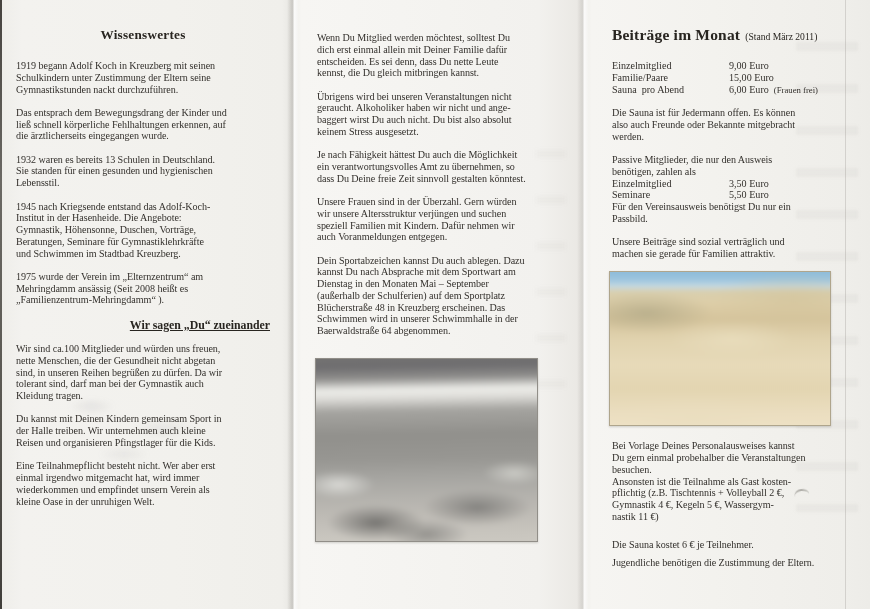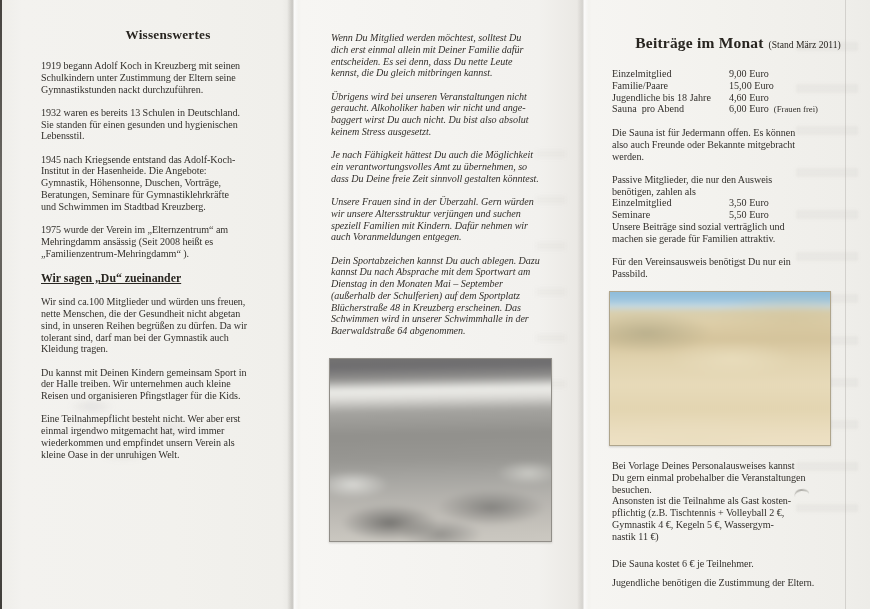--- a/index.html
+++ b/index.html
@@ -33,29 +33,29 @@
       radial-gradient(38px 12px at 40% 78%, rgba(108,106,116,.08), rgba(0,0,0,0) 70%);}
   .ghost-col3{left:796px;top:42px;width:62px;height:470px;filter:blur(1.6px);
     background:repeating-linear-gradient(180deg, rgba(118,115,110,.055) 0 9px, rgba(0,0,0,0) 9px 42px);}
   .ghost-col2{left:536px;top:150px;width:30px;height:260px;filter:blur(2px);
     background:repeating-linear-gradient(180deg, rgba(118,115,110,.045) 0 8px, rgba(0,0,0,0) 8px 46px);}
   .smudge{position:absolute;left:794px;top:489px;width:15px;height:6px;
     border-top:2px solid rgba(100,97,92,.45);border-radius:50% 50% 0 0/90% 70% 0 0;
     transform:rotate(-6deg);filter:blur(.5px);}
   
   .panel{position:absolute;top:0;}
-  .p1{left:41px;width:254px;}
-  .p2{left:331px;width:256px;font-style:italic;}
+  .p1{left:16px;width:254px;}
+  .p2{left:317px;width:256px;}
   .p3{left:612px;width:252px;}
   .para{white-space:pre-line;margin:0 0 11.6px 0;font-size:10.1px;line-height:11.75px;letter-spacing:-0.05px;}
   .title1{font-size:13.2px;font-weight:bold;text-align:center;color:#282520;
     margin:27px 0 17px;letter-spacing:.25px;}
-  .subtitle1{font-size:11.8px;font-weight:bold;text-align:left;text-decoration:underline;
+  .subtitle1{font-size:11.8px;font-weight:bold;text-align:right;text-decoration:underline;
     color:#282520;margin:12px 0 10px;}
-  .title3{font-size:15.5px;font-weight:bold;text-align:center;color:#282520;margin:34px 0 0 0;letter-spacing:.2px;font-family:Liberation Serif, serif;}
+  .title3{font-size:15.5px;font-weight:bold;text-align:left;color:#282520;margin:26px 0 0 0;letter-spacing:.2px;font-family:Liberation Serif, serif;}
   .t3-suffix{font-size:9.6px;font-weight:normal;letter-spacing:0;margin-left:5px;}
   .fees{margin:16px 0 11px 0;}
   .fees.tight{margin:0;}
   .fee-row{font-size:10.1px;line-height:11.75px;white-space:pre;}
   .fee-label{display:inline-block;min-width:117px;white-space:pre;}
   .fee-note{font-size:8.7px;margin-left:5px;}
   .mb0{margin-bottom:0;}
   
   .photo{position:relative;overflow:hidden;border:1px solid rgba(115,110,102,.45);
     box-shadow:0 1px 2px rgba(90,86,80,.25);}
@@ -95,20 +95,23 @@
   <div class="ghost ghost-col1"></div>
   <div class="ghost ghost-col2"></div>
   <div class="ghost ghost-col3"></div>
   <div class="smudge"></div>
 
   <section class="panel p1">
     <h2 class="title1">Wissenswertes</h2>
     <p class="para">1919 begann Adolf Koch in Kreuzberg mit seinen
 Schulkindern unter Zustimmung der Eltern seine
 Gymnastikstunden nackt durchzuführen.</p>
+    <p class="para">Das entsprach dem Bewegungsdrang der Kinder und
+ließ schnell körperliche Fehlhaltungen erkennen, auf
+die ärztlicherseits eingegangen wurde.</p>
     <p class="para">1932 waren es bereits 13 Schulen in Deutschland.
 Sie standen für einen gesunden und hygienischen
 Lebensstil.</p>
     <p class="para">1945 nach Kriegsende entstand das Adolf-Koch-
 Institut  in der Hasenheide. Die Angebote:
 Gymnastik, Höhensonne, Duschen, Vorträge,
 Beratungen, Seminare für Gymnastiklehrkräfte
 und Schwimmen im Stadtbad Kreuzberg.</p>
     <p class="para">1975 wurde der Verein im „Elternzentrum“ am
 Mehringdamm ansässig (Seit 2008 heißt es
@@ -154,36 +157,35 @@
     <div class="photo photo-bw">
       <div class="art art-bw"></div>
     </div>
   </section>
 
   <section class="panel p3">
     <h2 class="title3"><span>Beiträge im Monat</span><span class="t3-suffix">(Stand März 2011)</span></h2>
     <div class="fees">
       <div class="fee-row"><span class="fee-label">Einzelmitglied</span><span class="fee-value">9,00 Euro</span></div>
       <div class="fee-row"><span class="fee-label">Familie/Paare</span><span class="fee-value">15,00 Euro</span></div>
-      <div class="fee-row"><span class="fee-label">Jugendliche bis 18 Jahre</span><span class="fee-value">4,60 Euro</span></div>
       <div class="fee-row"><span class="fee-label">Sauna  pro Abend</span><span class="fee-value">6,00 Euro</span><span class="fee-note">(Frauen frei)</span></div>
     </div>
     <p class="para">Die Sauna ist für Jedermann offen. Es können
 also auch  Freunde oder Bekannte mitgebracht
 werden.</p>
     <p class="para mb0">Passive Mitglieder, die nur den Ausweis
 benötigen, zahlen als</p>
     <div class="fees tight">
       <div class="fee-row"><span class="fee-label">Einzelmitglied</span><span class="fee-value">3,50 Euro</span></div>
       <div class="fee-row"><span class="fee-label">Seminare</span><span class="fee-value">5,50 Euro</span></div>
     </div>
+    <p class="para">Für den Vereinsausweis benötigst Du nur ein
+Passbild.</p>
     <p class="para">Unsere Beiträge sind sozial verträglich und
 machen  sie gerade für Familien attraktiv.</p>
-    <p class="para">Für den Vereinsausweis benötigst Du nur ein
-Passbild.</p>
     <div class="photo photo-color">
       <div class="art art-color"></div>
     </div>
     <p class="para" style="margin-bottom:16px">Bei Vorlage Deines Personalausweises kannst
 Du gern einmal probehalber die Veranstaltungen
 besuchen.
 Ansonsten ist die Teilnahme als Gast kosten-
 pflichtig   (z.B. Tischtennis + Volleyball 2 €,
 Gymnastik 4 €,  Kegeln 5 €, Wassergym-
 nastik 11 €)</p>

